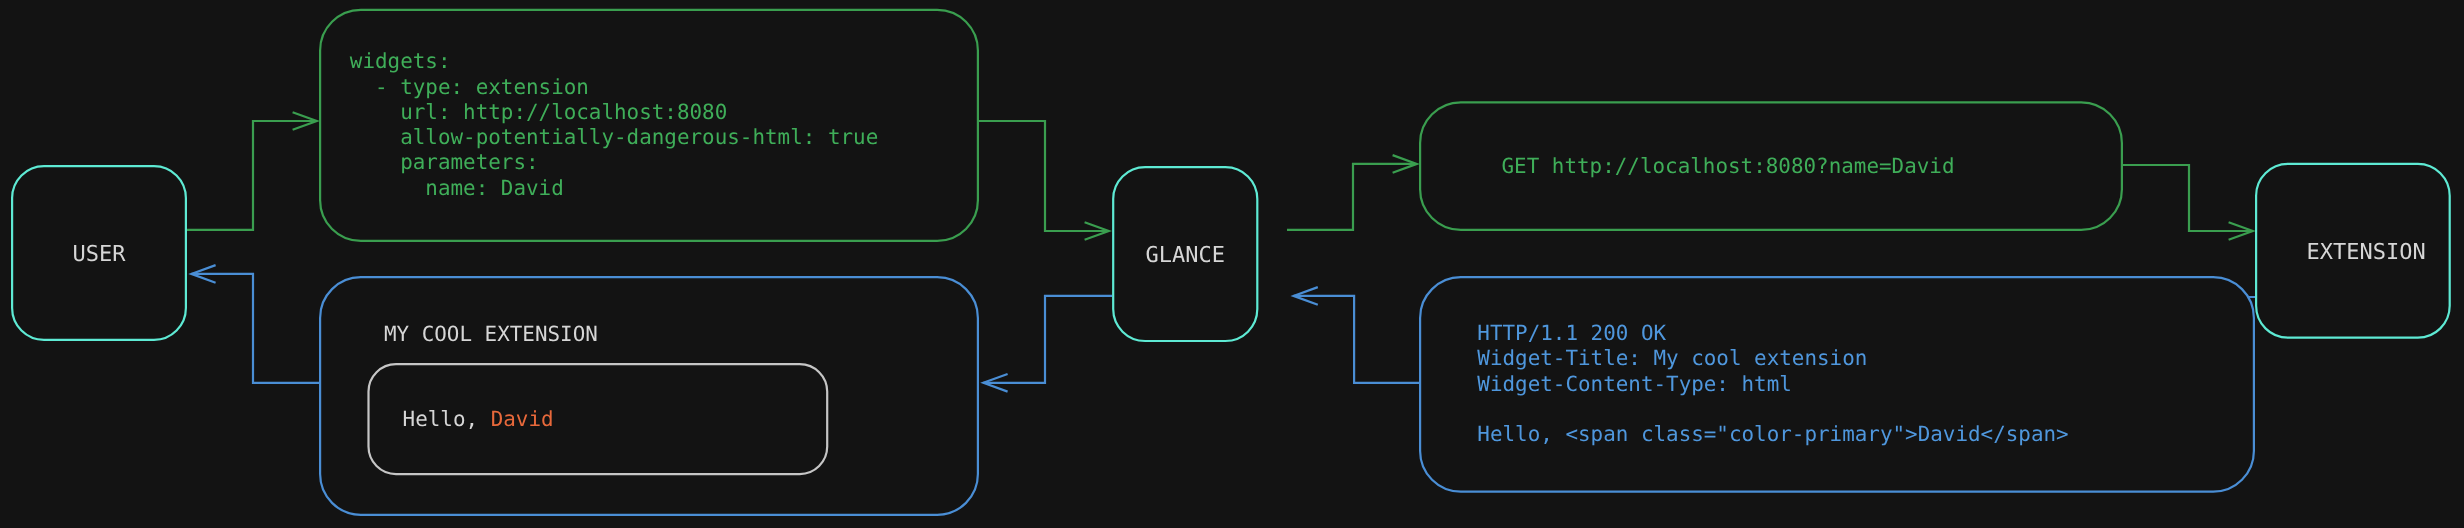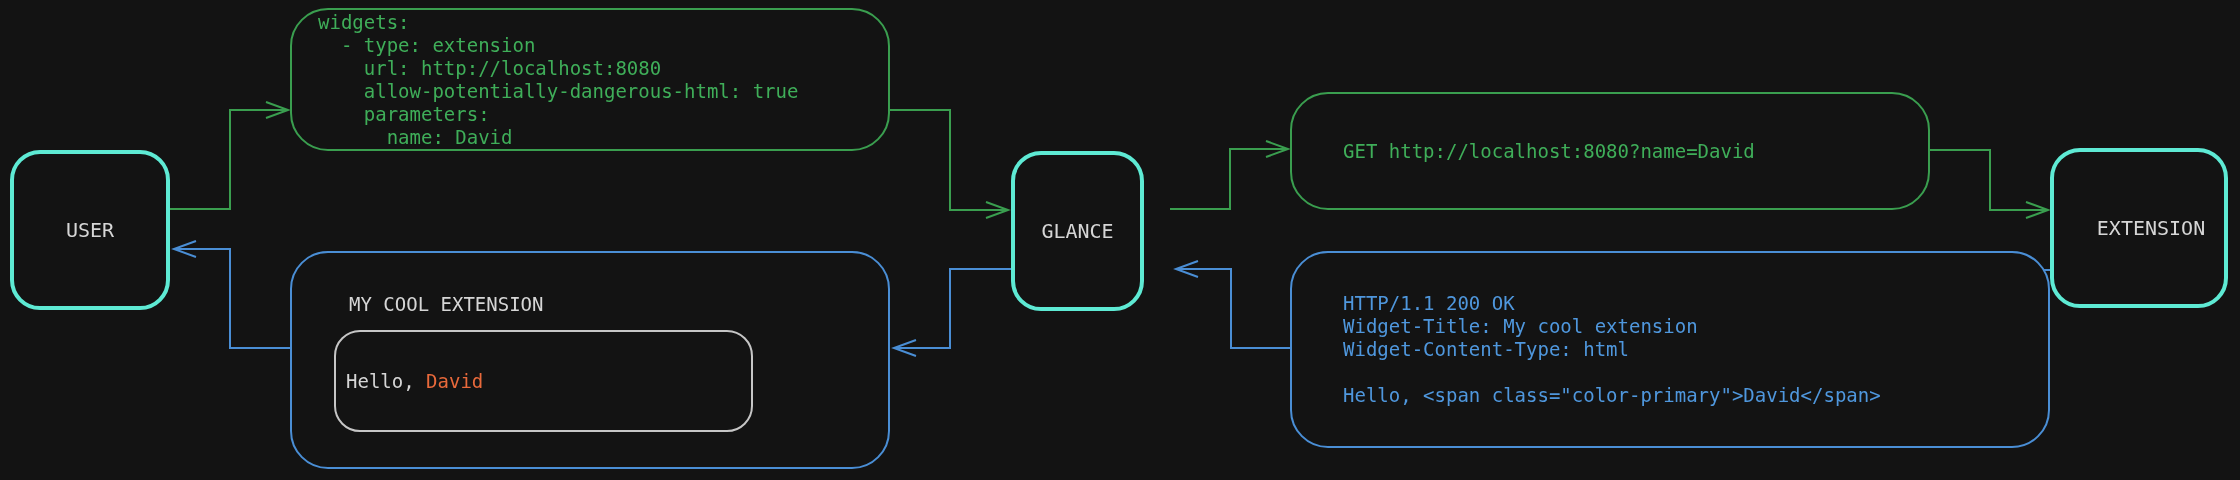--- a/index.html
+++ b/index.html
@@ -19,21 +19,21 @@
 
   svg.connectors {
     position: absolute;
     left: 0; top: 0;
     width: 2240px; height: 480px;
     pointer-events: none;
   }
 
   .node {
     position: absolute;
-    border: 4px solid #5eead4;
+    border: 2px solid #5eead4;
     border-radius: 30px;
     display: flex;
     align-items: center;
     justify-content: center;
     color: #d6d6d6;
     font-size: 20px;
     background: #131313;
   }
   #node-user      { left: 10px;   top: 150px; width: 160px; height: 160px; }
   #node-glance    { left: 1011px; top: 151px; width: 133px; height: 160px; justify-content: center; }
@@ -48,30 +48,30 @@
     background: #131313;
   }
   .codebox pre {
     margin: 0;
     font-family: inherit;
     font-size: 19px;
     line-height: 23px;
     white-space: pre;
   }
   #box-config {
-    left: 290px; top: 8px; width: 600px; height: 143px;
+    left: 290px; top: 8px; width: 600px; height: 212px;
     border-color: #3a9e4f;
     color: #3fae59;
     padding-left: 26px;
   }
   #box-request {
     left: 1290px; top: 92px; width: 640px; height: 118px;
     border-color: #3a9e4f;
     color: #3fae59;
-    padding-left: 51px;
+    padding-left: 73px;
   }
   #box-response {
     left: 1290px; top: 251px; width: 760px; height: 197px;
     border-color: #4a8ed5;
     color: #4f97dd;
     padding-left: 51px;
   }
 
   #box-render {
     position: absolute;
@@ -88,21 +88,21 @@
     font-size: 19px;
     line-height: 23px;
   }
   #box-render .widget-frame {
     position: absolute;
     left: 42px; top: 77px; width: 419px; height: 102px;
     border: 2px solid #c6c6c6;
     border-radius: 26px;
     display: flex;
     align-items: center;
-    padding-left: 10px;
+    padding-left: 30px;
     font-size: 19px;
     color: #d6d6d6;
   }
   .greeting-name { color: #e8693b; }
 </style>
 </head>
 <body>
 
 <div class="canvas">
 

